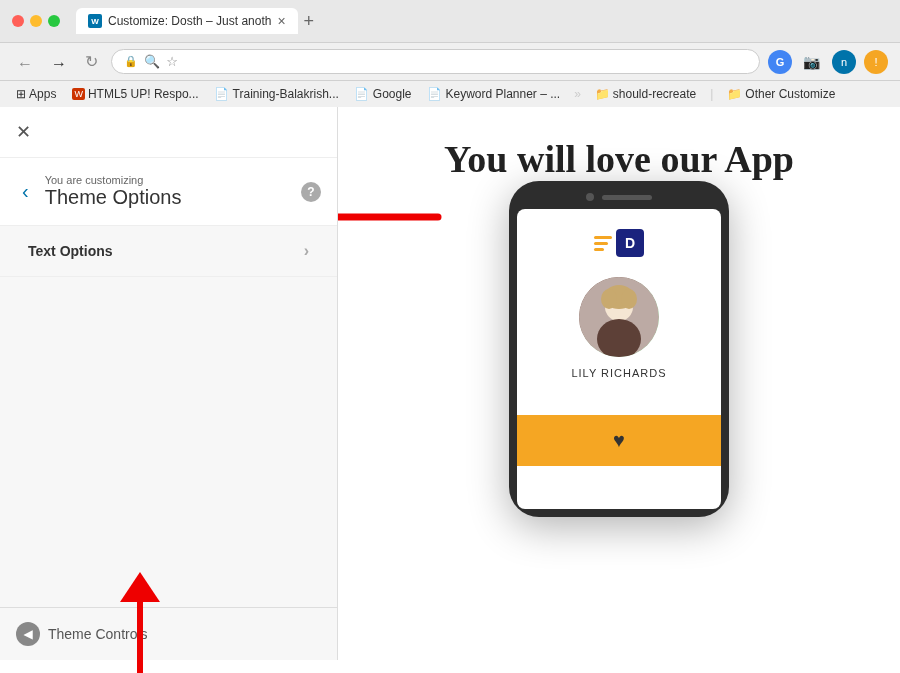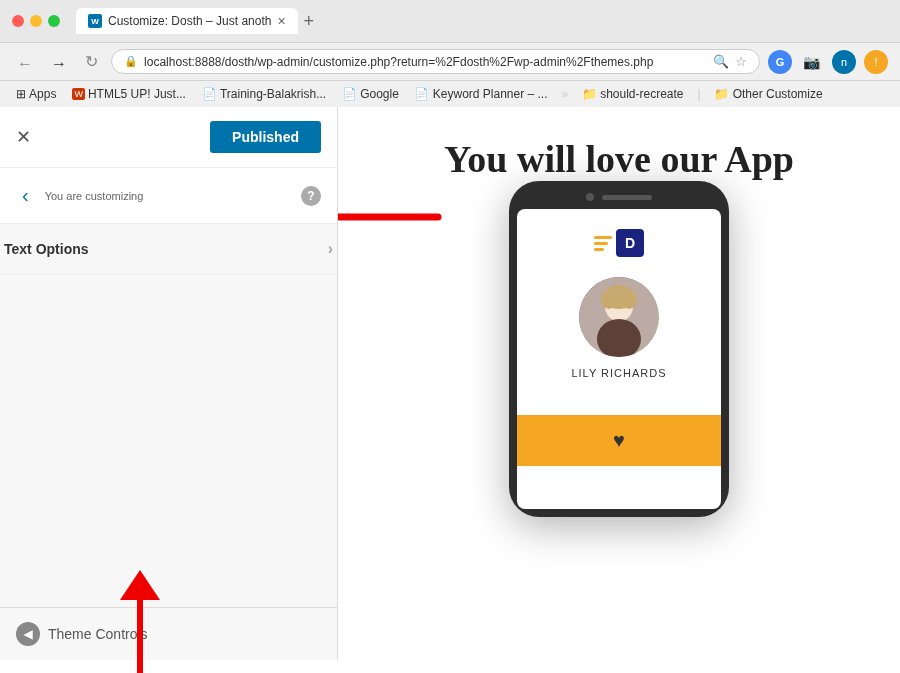--- a/index.html
+++ b/index.html
@@ -218,21 +218,21 @@
     .text-options-section {
       padding: 0;
       border-bottom: 1px solid #eee;
     }
 
     .text-options-btn {
       display: flex;
       align-items: center;
       justify-content: space-between;
       width: 100%;
-      padding: 16px 4px;
+      padding: 16px 28px;
       background: none;
       border: none;
       cursor: pointer;
       font-size: 14px;
       font-weight: 600;
       color: #333;
       text-align: left;
     }
 
     .chevron-right {
@@ -433,41 +433,40 @@
     </div>
   </div>
 
   <div class="nav-bar">
     <button class="nav-btn">←</button>
     <button class="nav-btn active">→</button>
     <button class="nav-btn">↻</button>
 
     <div class="address-bar">
       <span class="address-lock">🔒</span>
-      <span class="address-text">localhost:8888/dosth/wp-admin/customize.php?return=%2Fdosth%2Fwp-admin%2Fthemes.php</span>
       <span style="color:#888; font-size:13px;">🔍</span>
       <span style="color:#888; font-size:13px;">☆</span>
     </div>
 
     <div class="nav-icons">
       <button class="nav-icon-btn google">G</button>
       <button class="nav-icon-btn">📷</button>
       <button class="nav-icon-btn avatar">n</button>
       <button class="nav-icon-btn warn">!</button>
     </div>
   </div>
 
   <div class="bookmarks-bar">
     <span class="bookmark-item">
       <span class="bookmark-icon">⊞</span>
       <span>Apps</span>
     </span>
     <span class="bookmark-item">
       <span class="bookmark-icon" style="background:#cc3300; color:#fff; font-size:9px; padding:1px 2px; border-radius:2px;">W</span>
-      <span>HTML5 UP! Just...</span>
+      <span>HTML5 UP! Respo...</span>
     </span>
     <span class="bookmark-item">
       <span class="bookmark-icon">📄</span>
       <span>Training-Balakrish...</span>
     </span>
     <span class="bookmark-item">
       <span class="bookmark-icon">📄</span>
       <span>Google</span>
     </span>
     <span class="bookmark-item">
@@ -486,27 +485,27 @@
     </span>
   </div>
 </div>
 
 <div class="main-layout">
 
   <div class="sidebar">
 
     <div class="sidebar-header">
       <button class="sidebar-close-btn">✕</button>
-      <button class="published-btn">Published</button>
     </div>
 
     <div class="customizing-section">
       <button class="back-btn">‹</button>
       <div class="customizing-text">
         <span class="customizing-label">You are customizing</span>
+        <span class="customizing-title">Theme Options</span>
       </div>
       <div class="help-icon">?</div>
     </div>
 
     <div class="text-options-section">
       <button class="text-options-btn">
         <span>Text Options</span>
         <span class="chevron-right">›</span>
       </button>
     </div>

